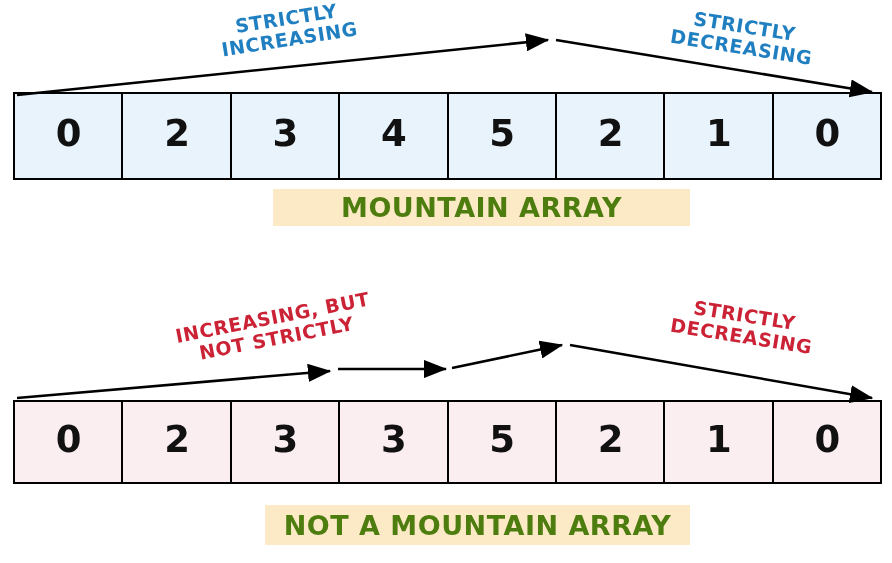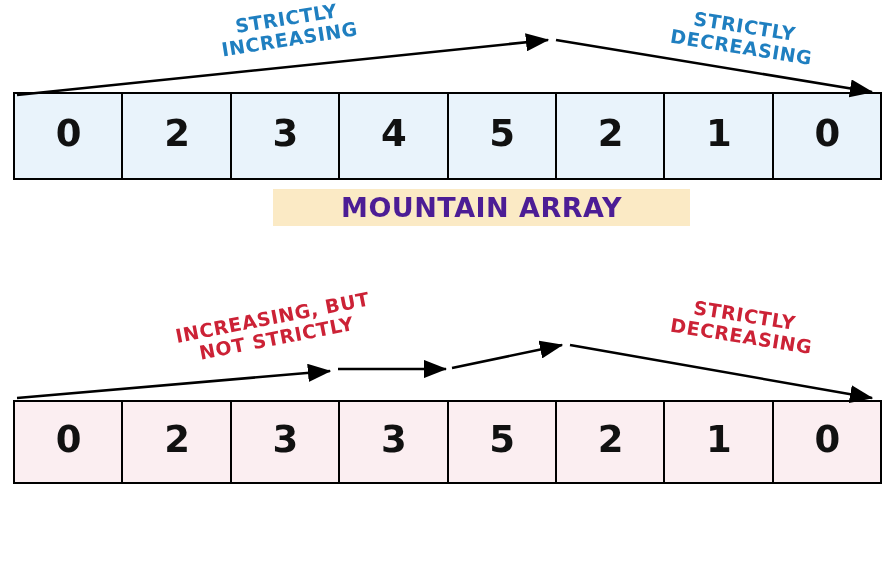--- a/index.html
+++ b/index.html
@@ -55,21 +55,21 @@
     line-height: 1;
     padding-bottom: 6px;
     letter-spacing: -1px;
   }
   .cell:last-child { border-right: none; }
 
   
   .caption {
     position: absolute;
     background: #fbeac5;
-    color: #4c1d95;
+    color: #4d7c0f;
     font-family: "DejaVu Sans", sans-serif;
     font-weight: bold;
     font-size: 27px;
     letter-spacing: 0.5px;
     display: flex;
     align-items: center;
     justify-content: center;
     white-space: nowrap;
   }
   #caption-mountain {
@@ -174,20 +174,21 @@
     <div class="cell">0</div>
     <div class="cell">2</div>
     <div class="cell">3</div>
     <div class="cell">3</div>
     <div class="cell">5</div>
     <div class="cell">2</div>
     <div class="cell">1</div>
     <div class="cell">0</div>
   </div>
 
+  <div class="caption" id="caption-not-mountain">NOT A MOUNTAIN ARRAY</div>
 
   <svg class="overlay" viewBox="0 0 892 563">
     <defs>
       <marker id="ah" markerWidth="9" markerHeight="7" refX="8.5" refY="3.5" orient="auto" markerUnits="strokeWidth">
         <polygon points="0 0, 9 3.5, 0 7" fill="#000000"></polygon>
       </marker>
     </defs>
 
     <line x1="17" y1="95" x2="548" y2="40" stroke="#000000" stroke-width="2.6" marker-end="url(#ah)"></line>
 

